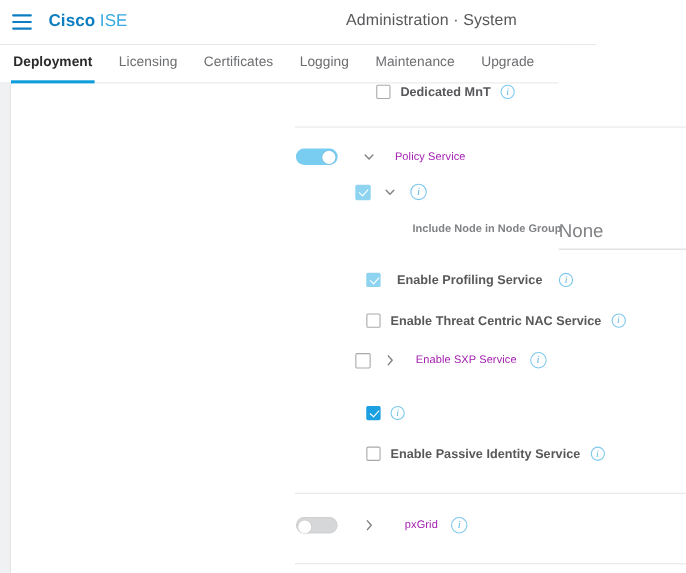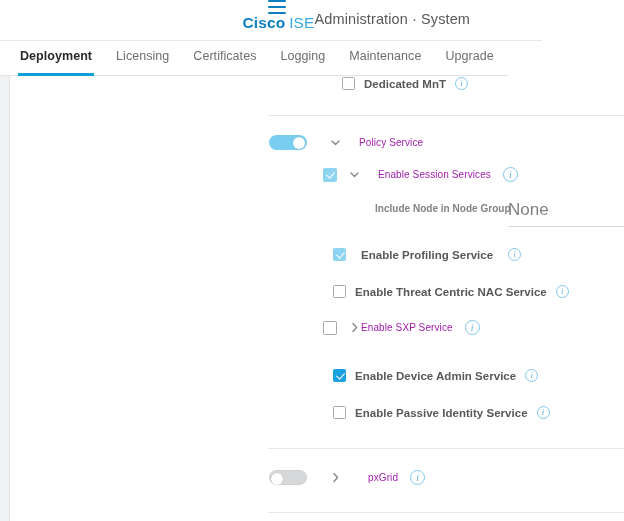--- a/index.html
+++ b/index.html
@@ -28,21 +28,20 @@
   
   .header {
     position: absolute;
     left: 0; top: 0;
     width: 542px;
     height: 41px;
     background: #ffffff;
     border-bottom: 1px solid #e8e8e8;
     display: flex;
     align-items: center;
-    flex-direction: column;
   }
 
   .hamburger {
     margin-left: 11px;
     width: 18px;
     height: 14px;
     display: flex;
     flex-direction: column;
     justify-content: space-between;
     cursor: pointer;
@@ -84,21 +83,21 @@
   
   .tabbar {
     position: absolute;
     left: 0; top: 41px;
     width: 508px;
     height: 35px;
     background: #ffffff;
     border-bottom: 1px solid #e3e3e3;
     display: flex;
     align-items: flex-start;
-    padding-left: 8px;
+    padding-left: 0;
   }
 
   .tab {
     position: relative;
     padding: 8px 12px 0 12px;
     font-size: 12.5px;
     color: #6d6e71;
     white-space: nowrap;
     cursor: pointer;
     height: 35px;
@@ -326,21 +325,20 @@
       <span class="lbl-lg" style="margin-left:17px;">Policy Service</span>
     </div>
 
     <div class="row" style="left:312px; top:91px; gap:0;">
       <div class="cbox big checked"></div>
       <span class="chev" style="margin-left:11px;">
         <svg width="13" height="13" viewBox="0 0 13 13">
             <path d="M3 5 L6.5 8.5 L10 5" fill="none" stroke="currentColor" stroke-width="1.3" stroke-linecap="round" stroke-linejoin="round"></path>
           </svg>
       </span>
-      <span class="lbl-lg" style="margin-left:17px;">Enable Session Services</span>
       <span class="info lg" style="margin-left:12px;">i</span>
     </div>
 
     <div class="row" style="left:364px; top:127px;">
       <span class="lbl-field">Include Node in Node Group</span>
     </div>
     <div class="selectfield" style="left:497px; top:124px; width:125px;">
       <span class="val">None</span>
     </div>
 
@@ -356,27 +354,26 @@
       <span class="info">i</span>
     </div>
 
     <div class="row" style="left:312px; top:244px; gap:0;">
       <div class="cbox big"></div>
       <span class="chev" style="margin-left:11px;">
         <svg width="13" height="13" viewBox="0 0 13 13">
             <path d="M5 2.5 L8.5 6.5 L5 10.5" fill="none" stroke="currentColor" stroke-width="1.3" stroke-linecap="round" stroke-linejoin="round"></path>
           </svg>
       </span>
-      <span class="lbl-lg" style="text-align:center;">Enable SXP Service</span>
+      <span class="lbl-lg" style="margin-left:17px;text-align:center;">Enable SXP Service</span>
       <span class="info lg" style="margin-left:12px;">i</span>
     </div>
 
     <div class="row" style="left:322px; top:293px; gap:9px;">
       <div class="cbox checked strong"></div>
-      <span class="lbl-sm">Enable Device Admin Service</span>
       <span class="info">i</span>
     </div>
 
     <div class="row" style="left:322px; top:330px; gap:9px;">
       <div class="cbox"></div>
       <span class="lbl-sm">Enable Passive Identity Service</span>
       <span class="info">i</span>
     </div>
 
     <div class="divider" style="left:257px; top:372px; right:0;"></div>

